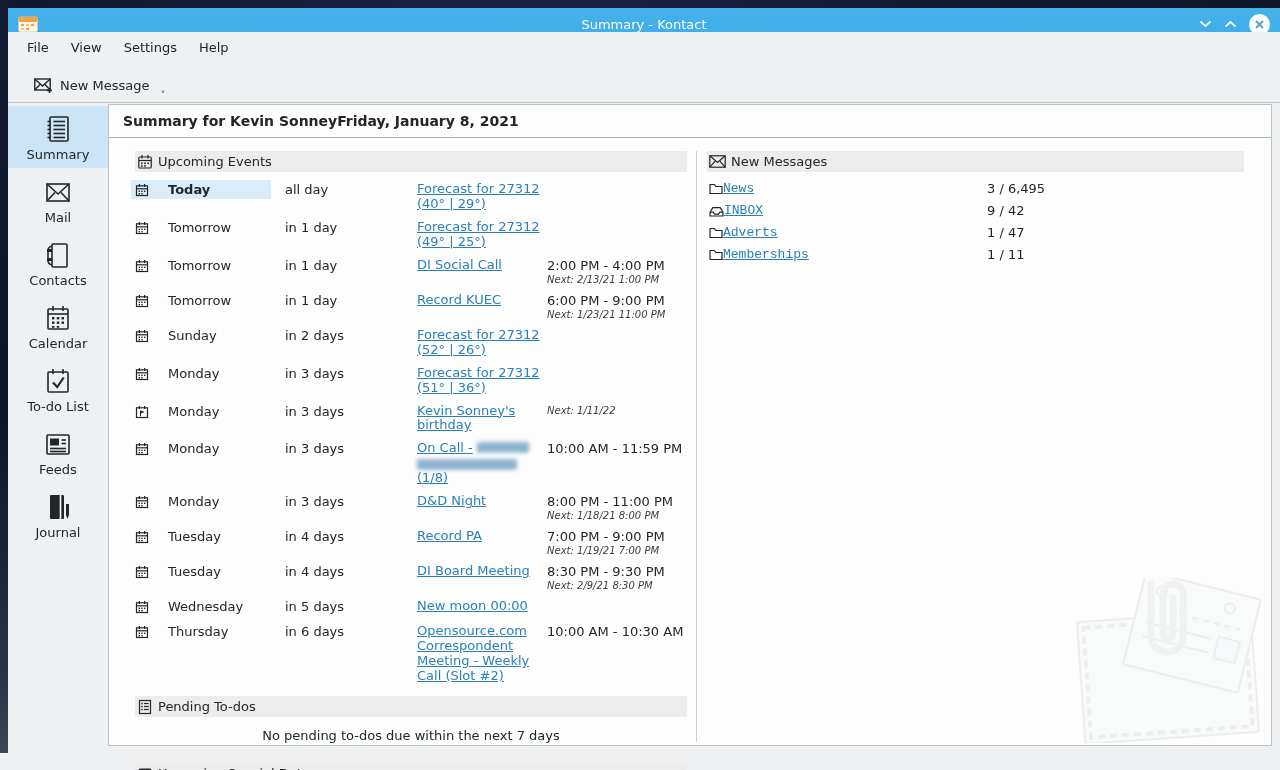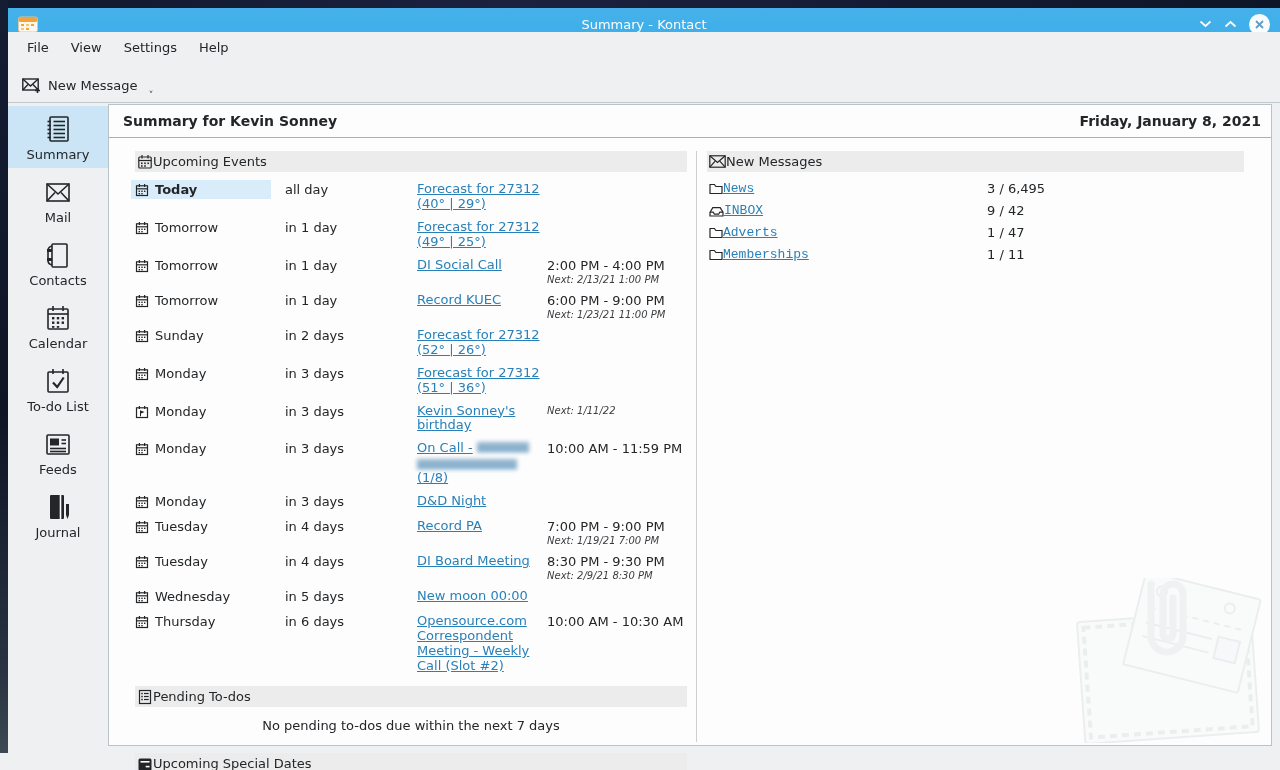--- a/index.html
+++ b/index.html
@@ -26,54 +26,54 @@
   .tb-close { width:21px; height:21px; border-radius:50%; background:#fbfcfd; }
 
   
   .menubar { position:absolute; left:8px; top:32px; right:0; height:30px;
     display:flex; align-items:center; padding-left:8px; background:#eff0f1; }
   .menu-item { padding:5px 11px; cursor:default; }
 
   
   .toolbar { position:absolute; left:8px; top:70px; right:0; height:33px;
     border-bottom:1px solid #c4c8ca; display:flex; align-items:center;
-    padding-left:12px; background:#eff0f1; }
+    padding-left:24px; background:#eff0f1; }
   .newmsg { display:flex; align-items:center; gap:7px; position:relative;
     padding:3px 16px 4px 2px; }
   .newmsg-chev { position:absolute; right:0; bottom:-3px; font-size:10px; color:#4d545b; }
 
   
   .sidebar { position:absolute; left:8px; top:104px; width:100px; bottom:0;
     display:flex; flex-direction:column; padding-top:2px; }
   .side-item { display:flex; flex-direction:column; align-items:center; gap:2px;
     padding:7px 0 6px; margin-bottom:1px; cursor:default; }
   .side-item.sel { background:#cbe5f6; }
   .side-icon { width:32px; height:32px; }
   .side-icon svg { width:100%; height:100%; }
 
   
   .panel { position:absolute; left:108px; top:104px; width:1164px; height:642px;
     background:#fdfdfd; border:1px solid #b9c4c9; }
-  .panel-header { display:flex; justify-content:space-between; align-items:baseline;
+  .panel-header { display:flex; align-items:baseline;
     padding:8px 10px 8px 14px; border-bottom:1px solid #a8b1b5;
     font-weight:bold; font-size:14px; }
   .panel-body { display:flex; height:calc(100% - 36px); padding-top:13px; }
   .col-left { width:552px; margin-left:26px; }
   .col-div { width:1px; background:#cfcfcf; margin-left:9px; }
   .col-right { flex:1; margin-left:10px; margin-right:12px; position:relative; }
 
-  .sec-hdr { display:flex; align-items:center; background:#ececec;
+  .sec-hdr { display:flex; align-items:center; gap:5px; background:#ececec;
     height:21px; padding-left:2px; margin-bottom:6px; }
   .sec-hdr .sec-icon { display:inline-flex; }
   .col-right .sec-hdr { margin-right:15px; }
 
   
   .ev-row { display:grid; grid-template-columns:150px 132px 130px 1fr;
     align-items:start; padding:2px 0 4px; }
-  .ev-day { display:flex; gap:6px; align-items:flex-start;
+  .ev-day { display:flex; gap:19px; align-items:flex-start;
     margin-right:14px; margin-left:-4px; padding:2px 0 2px 4px;text-align:right; }
   .ev-day.hl { background:#d9ecfa; }
   .day-txt.bold { font-weight:bold; }
   .ico14 { display:inline-flex; margin-top:1px; flex:none; }
   .lnk { color:#2980b9; text-decoration:underline; cursor:pointer; }
   .ev-title { padding-top:2px; line-height:1.15; }
   .ev-when, .ev-time { padding-top:2px; }
   .t-next { font-size:10px; font-style:italic; color:#3a3d40; margin-top:1px; }
   .smudge { display:inline-block; height:10px; background:#8fb3cd;
     filter:blur(2px); border-bottom:1px solid #2980b9; vertical-align:baseline; }
@@ -513,20 +513,24 @@
                   <rect class="fl" x="3.6" y="10" width="1.4" height="1.4"></rect>
                   <rect class="fl" x="6.3" y="10" width="1.4" height="1.4"></rect>
                 </svg>
               </span>
 
               <span class="day-txt">Monday</span>
             </div>
             <div class="ev-when">in 3 days</div>
             <div class="ev-title">
               <a class="lnk"><span>D&amp;D Night</span><span></span></a>
+            </div>
+            <div class="ev-time">
+              <div class="t-main">8:00 PM - 11:00 PM</div>
+              <div class="t-next">Next: 1/18/21 8:00 PM</div>
             </div>
           </div>
 
           <div class="ev-row">
             <div class="ev-day">
               <span class="ico14">
                 <svg width="14" height="14" viewBox="0 0 14 14">
                   <rect class="st12" x="1.5" y="2.8" width="11" height="9.7"></rect>
                   <line class="st12" x1="4.4" y1="1" x2="4.4" y2="4"></line>
                   <line class="st12" x1="9.6" y1="1" x2="9.6" y2="4"></line>

